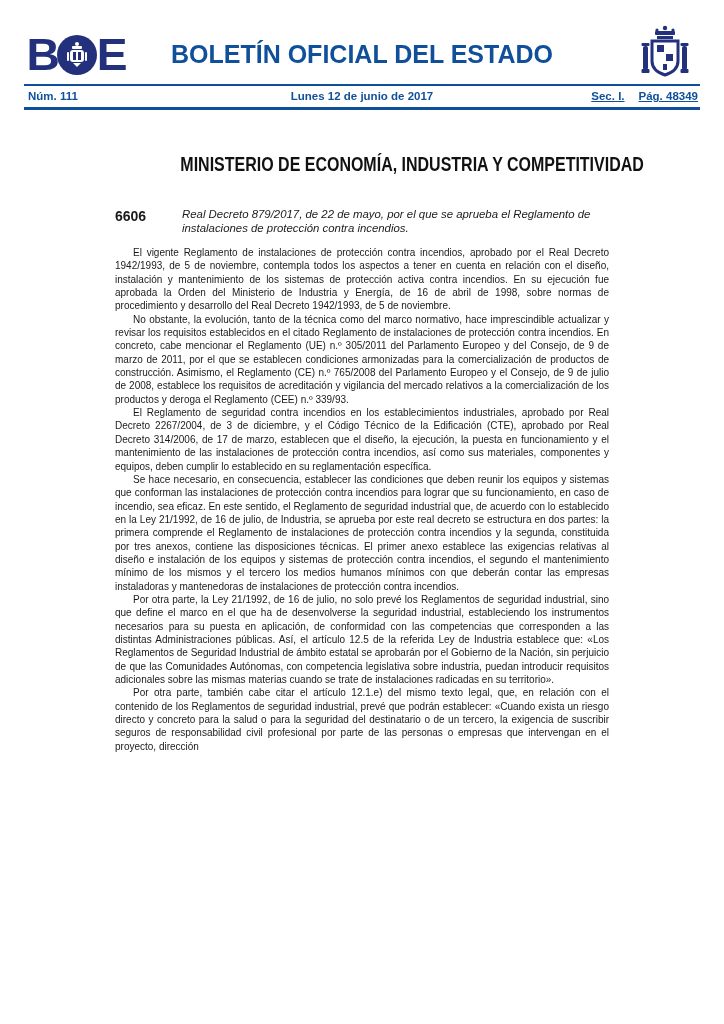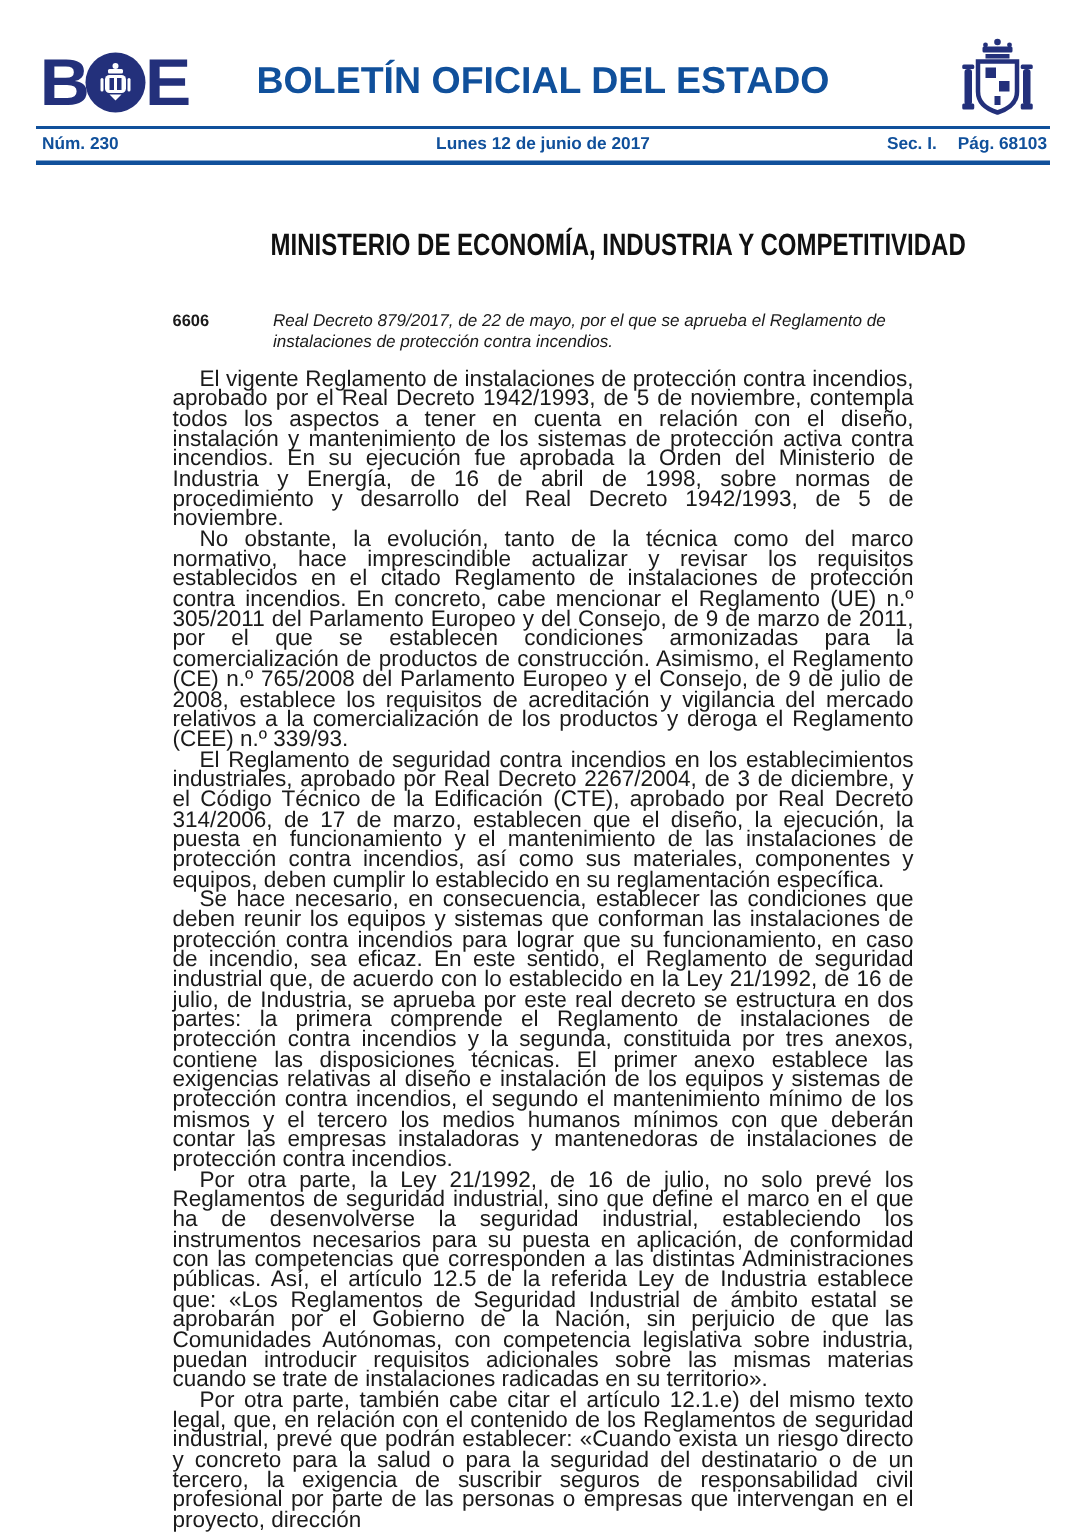--- a/index.html
+++ b/index.html
@@ -33,43 +33,43 @@
   }
   .escudo{position:absolute;right:10px;top:-4px;}
   
   .rule-top{position:absolute;left:24px;right:24px;top:84px;height:2px;background:#10509b;}
   .info-row{
     position:absolute;left:24px;right:24px;top:89px;height:17px;
     color:#10509b;font-weight:bold;font-size:11.5px;
   }
   .info-left{position:absolute;left:4px;top:1px;}
   .info-center{position:absolute;left:0;right:0;top:1px;text-align:center;}
-  .info-right{position:absolute;right:2px;top:1px;display:flex;gap:14px;}
+  .info-right{position:absolute;right:2px;top:1px;display:flex;gap:14px;text-decoration:underline;}
   .rule-bottom{position:absolute;left:24px;right:24px;top:107px;height:3px;background:#10509b;}
   
   .content{position:absolute;left:115px;top:126px;width:494px;}
   .section-heading{
     text-align:center;font-weight:bold;font-size:15px;color:#111;
     margin:6px 0 0 0;
   }
   .ministry-heading{
     text-align:center;font-weight:bold;font-size:20.5px;color:#111;
     margin:26px 0 12px 0;white-space:nowrap;
   }
   .ministry-heading .squeeze{display:inline-block;transform:scaleX(0.78);transform-origin:center;}
   .disposition{display:flex;margin-top:31px;}
-  .disposition-number{flex:none;width:67px;font-weight:bold;font-size:11px;padding-top:1px;}
+  .disposition-number{flex:none;width:67px;font-weight:bold;font-size:14px;padding-top:1px;}
   .disposition-title{
     font-style:italic;font-size:11.4px;line-height:14px;
     padding-right:2px;
   }
   .body-text{margin-top:11px;}
   .body-text p{
     margin:0;
-    font-size:15px;line-height:13.35px;
+    font-size:10px;line-height:13.35px;
     text-align:justify;
     text-indent:18px;
   }
   
   .cve-block{
     position:absolute;right:12px;bottom:8px;
     width:186px;height:19px;
     transform:rotate(-90deg);
     transform-origin:bottom right;
     font-size:7.5px;line-height:9px;color:#4d4d4d;
@@ -120,25 +120,25 @@
           <rect x="40.5" y="45" width="8" height="4" rx="1"></rect>
           <rect x="40.5" y="19" width="8" height="3" rx="1"></rect>
         </g>
       </svg>
     </div>
   </div>
 
   <div class="rule-top"></div>
 
   <div class="info-row">
-    <span class="info-left">Núm. 230</span>
+    <span class="info-left">Núm. 111</span>
     <span class="info-center">Lunes 12 de junio de 2017</span>
     <span class="info-right">
       <span>Sec. I.</span>
-      <span>Pág. 68103</span>
+      <span>Pág. 48349</span>
     </span>
   </div>
 
   <div class="rule-bottom"></div>
 
   <div class="content">
 
     <div class="ministry-heading">
       <span class="squeeze">MINISTERIO DE ECONOMÍA, INDUSTRIA Y COMPETITIVIDAD</span>
     </div>

